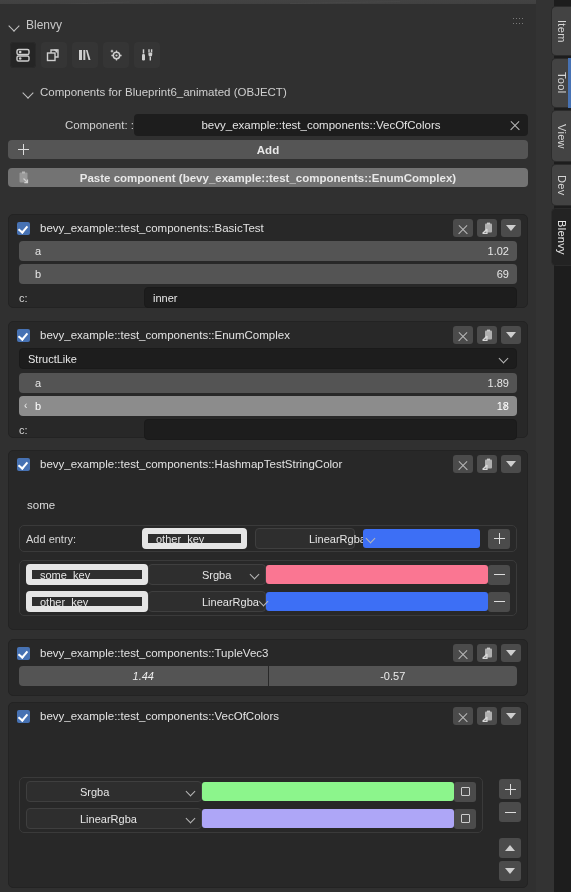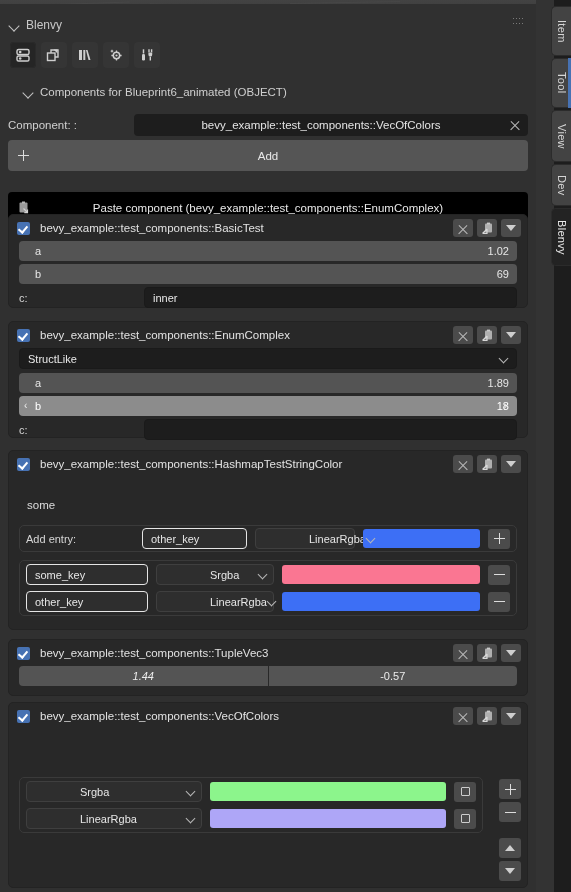--- a/index.html
+++ b/index.html
@@ -112,21 +112,21 @@
     position: absolute; left: 22px; top: 82px;
     color: #cfcfcf; font-size: 11.5px;
     display: flex; align-items: center;
   }
 
   
   .comp-row {
     position: absolute; left: 8px; top: 110px; width: 520px; height: 22px;
     display: flex; align-items: center;
   }
-  .comp-label { color: #d0d0d0; font-size: 11.5px; width: 126px; }
+  .comp-label { color: #d0d0d0; font-size: 11.5px; width: 126px; text-align: right; }
   .comp-field {
     flex: 1; height: 22px; background: #1d1d1d;
     border-radius: 4px;
     display: flex; align-items: center;
     padding: 0 6px 0 0;
     position: relative;
   }
   .comp-field .txt {
     flex: 1; text-align: center; color: #e3e3e3; font-size: 11.5px;
   }
@@ -135,24 +135,24 @@
   }
   .xico::before, .xico::after {
     content: ""; position: absolute; left: 1px; top: 6.5px;
     width: 12px; height: 1.4px; background: #b9b9b9;
   }
   .xico::before { transform: rotate(45deg); }
   .xico::after  { transform: rotate(-45deg); }
 
   
   .wide-btn {
-    position: absolute; left: 8px; width: 520px; height: 31px;
+    position: absolute; left: 8px; width: 520px; height: 19px;
     background: #555555; border-radius: 4px;
     display: flex; align-items: center; justify-content: center;
-    color: #e8e8e8; font-size: 11.5px;
+    color: #e8e8e8; font-size: 11.5px; font-weight: bold;
   }
   .wide-btn .lead { position: absolute; left: 10px; display:flex; align-items:center;}
   .plusico { width: 11px; height: 11px; position: relative; }
   .plusico::before, .plusico::after {
     content:""; position:absolute; background:#dcdcdc;
   }
   .plusico::before { left: 0; top: 5px; width: 11px; height: 1.4px; }
   .plusico::after  { top: 0; left: 5px; height: 11px; width: 1.4px; }
 
   
@@ -245,26 +245,26 @@
     border-bottom: 1.4px solid #b7b7b7;
     transform: rotate(45deg);
   }
 
   
   .inbox {
     margin: 0 10px; background: #282828;
     border: 1px solid #3a3a3a; border-radius: 5px;
   }
   .kv-row {
-    display: flex; align-items: center; gap: 8px;
+    display: flex; align-items: center; 
     padding: 3px 6px;
   }
   .kv-text {
     width: 122px; height: 21px;
-    background: #2e2e2e; border: 1px solid #e5e5e5; border-radius: 4px;
+    background: #2e2e2e; border: 6px solid #e5e5e5; border-radius: 4px;
     color: #e6e6e6; font-size: 11px;
     display: flex; align-items: center; padding-left: 8px;
   }
   .kv-sel {
     width: 118px; height: 21px;
     background: #2e2e2e; border: 1px solid #3f3f3f; border-radius: 4px;
     color: #e6e6e6; font-size: 11px;
     display: flex; align-items: center; padding: 0 6px 0 8px;
   }
   .kv-sel .dtxt { flex: 1; margin-left: 45px; }
@@ -416,21 +416,21 @@
       </div>
     </div>
 
     <div class="wide-btn" style="top:136px">
       <span class="lead">
           <span class="plusico"></span>
         </span>
       <span>Add</span>
     </div>
 
-    <div class="wide-btn" style="top:188px;background:#000000">
+    <div class="wide-btn" style="top:164px;background:#737373">
       <span class="lead">
         <svg width="13" height="14" viewBox="0 0 13 14">
           <rect x="1.5" y="1.5" width="8" height="10" rx="1" fill="#9a9a9a"></rect>
           <rect x="4" y="0.5" width="3" height="2" fill="#b5b5b5"></rect>
           <path d="M5.5 7.5l4 4M9.5 8.5v3.2h-3.2" fill="none" stroke="#cfcfcf" stroke-width="1.2"></path>
         </svg>
       </span>
       <span>Paste component (bevy_example::test_components::EnumComplex)</span>
     </div>
 

